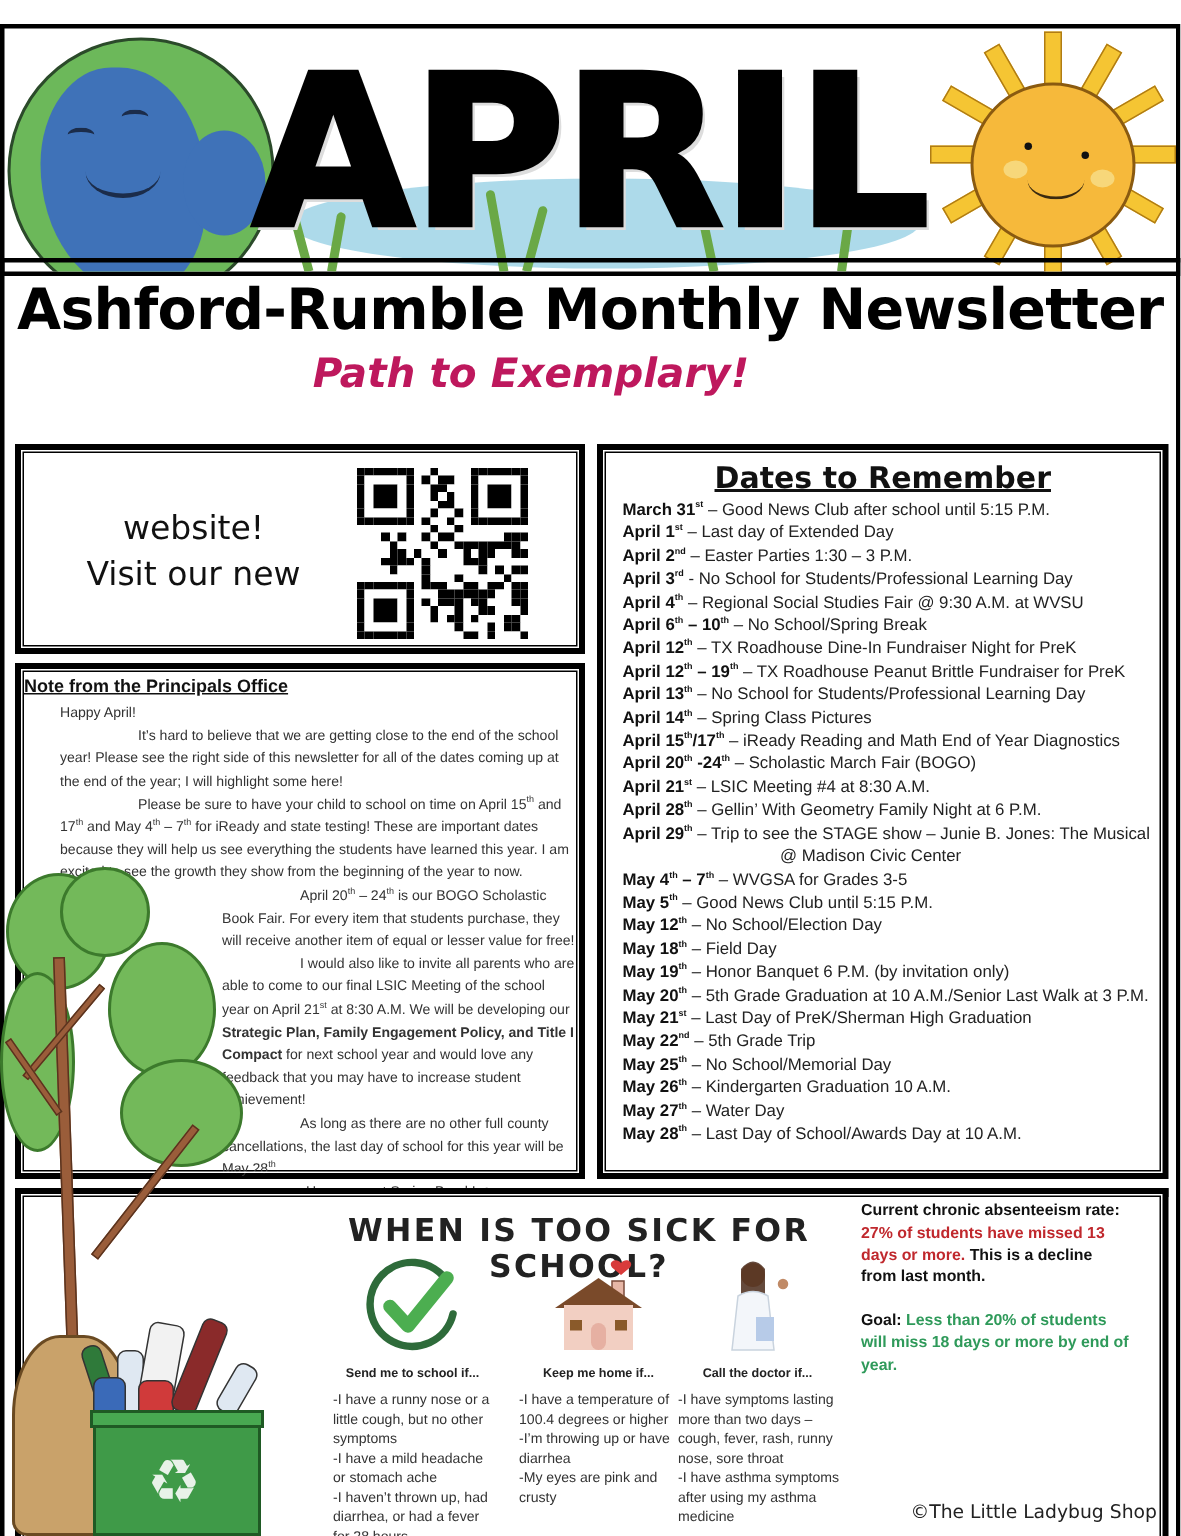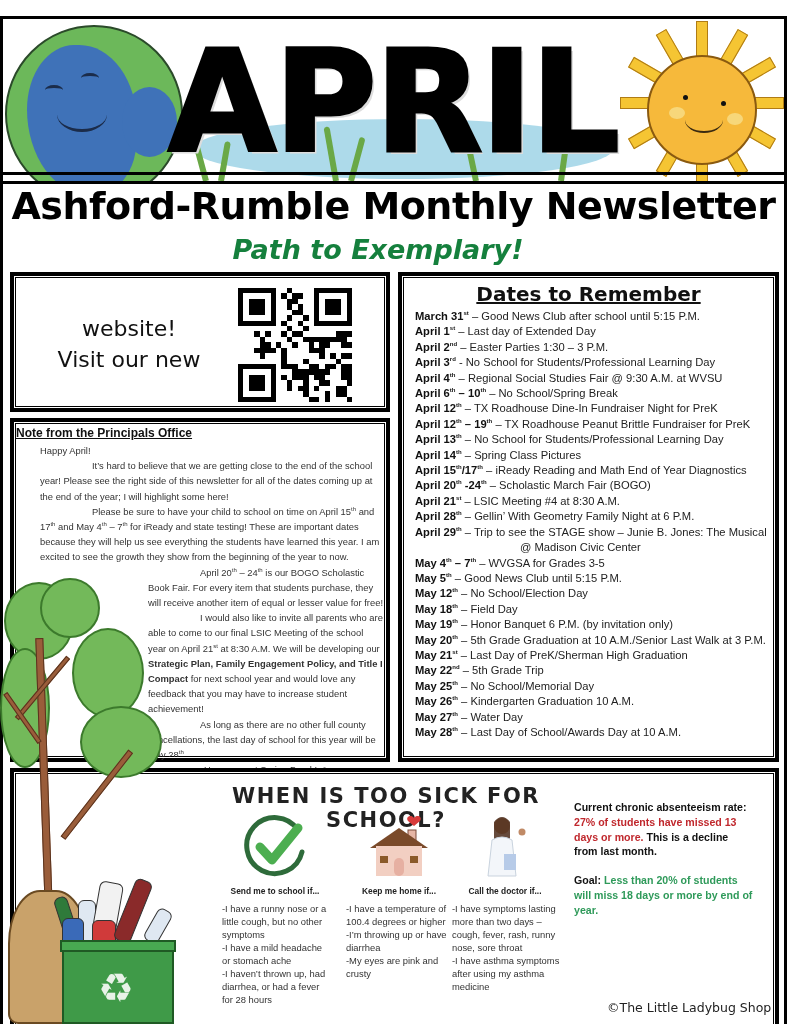--- a/index.html
+++ b/index.html
@@ -19,23 +19,23 @@
     .sun { position: absolute; left: 614px; top: 2px; width: 170px; height: 165px; }
     .sun .ray { position: absolute; left: 79px; top: 0px; width: 12px; height: 40px; background: #f5c533; border: 1.5px solid #b07c14; transform-origin: 6px 82px; }
     .sun .core { position: absolute; left: 30px; top: 34px; width: 110px; height: 110px; border-radius: 50%; background: #f6b93b; border: 2px solid #8a5a10; }
     .sun .eye { position: absolute; width: 5px; height: 5px; background: #111; border-radius: 50%; }
     .sun .cheek { position: absolute; width: 16px; height: 12px; background: #f7d77a; border-radius: 50%; }
     .sun .smile { position: absolute; left: 36px; top: 50px; width: 38px; height: 26px; border-bottom: 2.5px solid #3a2a10; border-radius: 0 0 50% 50%; }
 
     
     .frame { position: absolute; left: 0; top: 172px; width: 787px; height: 852px; border: 3px solid #000; border-bottom: none; }
     .heading { position: absolute; left: 0; top: 184px; width: 787px; text-align: center; font-family: "DejaVu Sans", sans-serif; font-weight: bold; font-size: 38px; letter-spacing: -0.5px; color: #000; }
-    .subheading { position: absolute; left: 0; top: 234px; width: 708px; text-align: center; font-family: "DejaVu Sans", sans-serif; font-weight: bold; font-style: italic; font-size: 27px; color: #15803d; margin-left: 24px; }
-
-    .box { position: absolute; border: 6px solid #000; background: #fff; }
+    .subheading { position: absolute; left: 0; top: 234px; width: 708px; text-align: center; font-family: "DejaVu Sans", sans-serif; font-weight: bold; font-style: italic; font-size: 27px; color: #be185d; }
+
+    .box { position: absolute; border: 6px solid #000; background: #fff; margin-top: 24px; }
     .box::after { content: ""; position: absolute; left: -2px; top: -2px; right: -2px; bottom: -2px; border: 1px solid #fff; pointer-events: none; }
 
     
     .web-box { left: 10px; top: 272px; width: 380px; height: 140px; }
     .web-text { position: absolute; left: 28px; top: 35px; width: 170px; text-align: center; font-size: 22px; line-height: 31px; font-family: "DejaVu Sans", sans-serif; color: #111; }
     .qr { position: absolute; left: 222px; top: 10px; width: 114px; height: 114px; display: grid; grid-template-columns: repeat(21, 1fr); grid-template-rows: repeat(21, 1fr); }
     .qr span { background: #fff; }
     .qr span.on { background: #000; }
 
     

